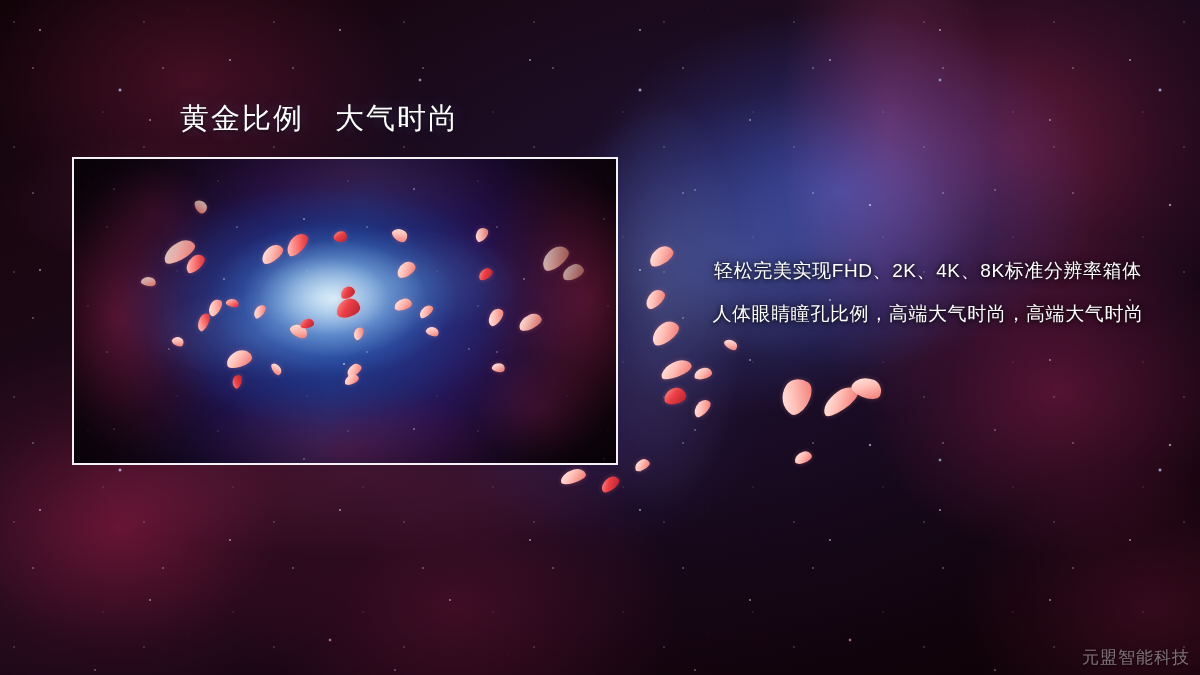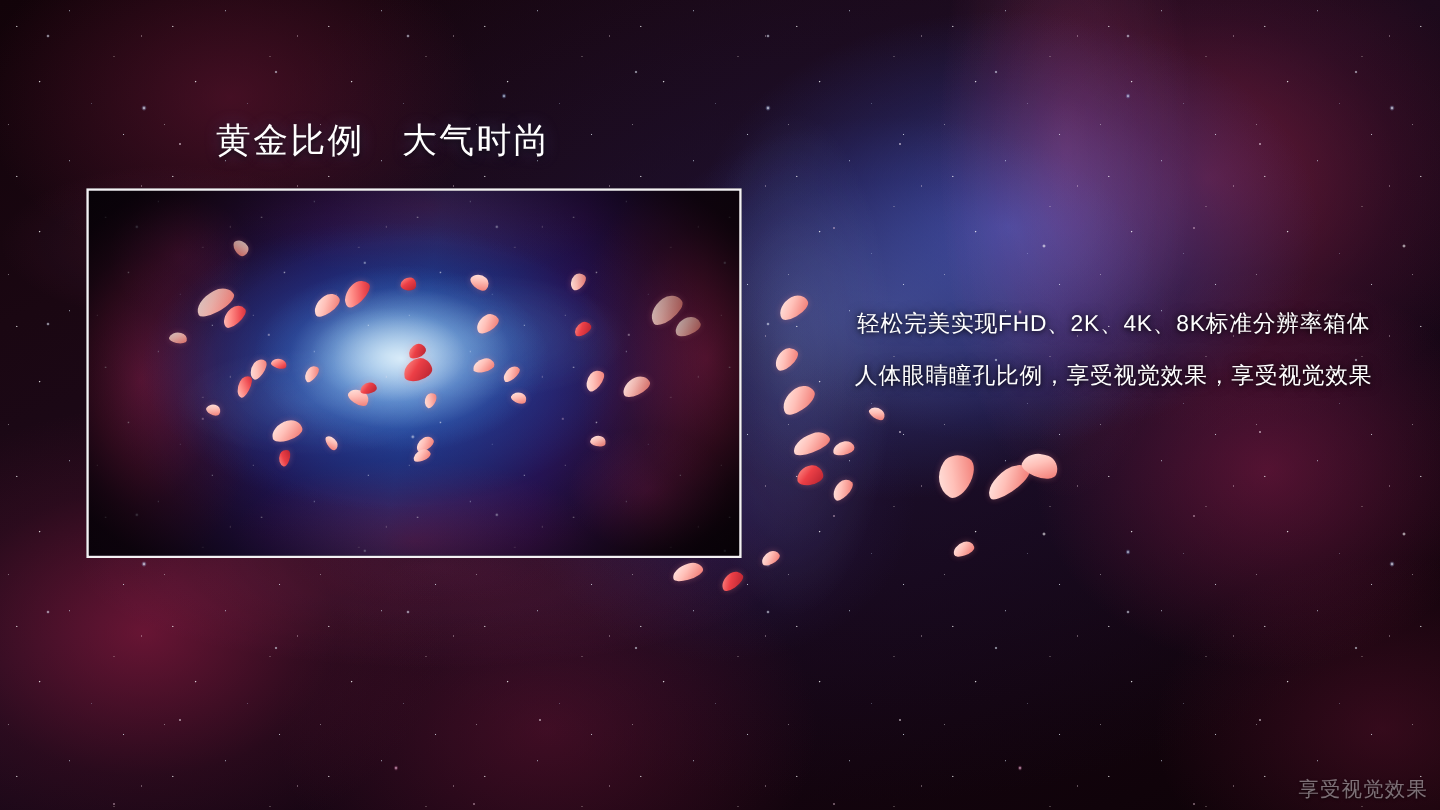--- a/index.html
+++ b/index.html
@@ -256,18 +256,18 @@
   <div class="petal pale" style="left:820px; top:392px; width:40px; height:18px; transform:rotate(-34deg);"></div>
   <div class="petal pale" style="left:852px; top:378px; width:30px; height:20px; transform:rotate(22deg);"></div>
   <div class="petal pale" style="left:794px; top:452px; width:18px; height:11px; transform:rotate(-18deg);"></div>
   <div class="petal pale" style="left:724px; top:340px; width:14px; height:9px;  transform:rotate(36deg);"></div>
   <div class="petal pale" style="left:634px; top:460px; width:16px; height:10px; transform:rotate(-26deg);"></div>
   <div class="petal pale" style="left:560px; top:470px; width:26px; height:13px; transform:rotate(-16deg);"></div>
   <div class="petal deep" style="left:600px; top:478px; width:20px; height:12px; transform:rotate(-34deg);"></div>
 
   <div class="body-copy">
     <div class="copy-line">轻松完美实现FHD、2K、4K、8K标准分辨率箱体</div>
-    <div class="copy-line">人体眼睛瞳孔比例，享受视觉效果，享受视觉效果</div>
+    <div class="copy-line">人体眼睛瞳孔比例，高端大气时尚，高端大气时尚</div>
   </div>
 
-  <div class="watermark">享受视觉效果</div>
+  <div class="watermark">元盟智能科技</div>
 
 </div>
 
 </body></html>

